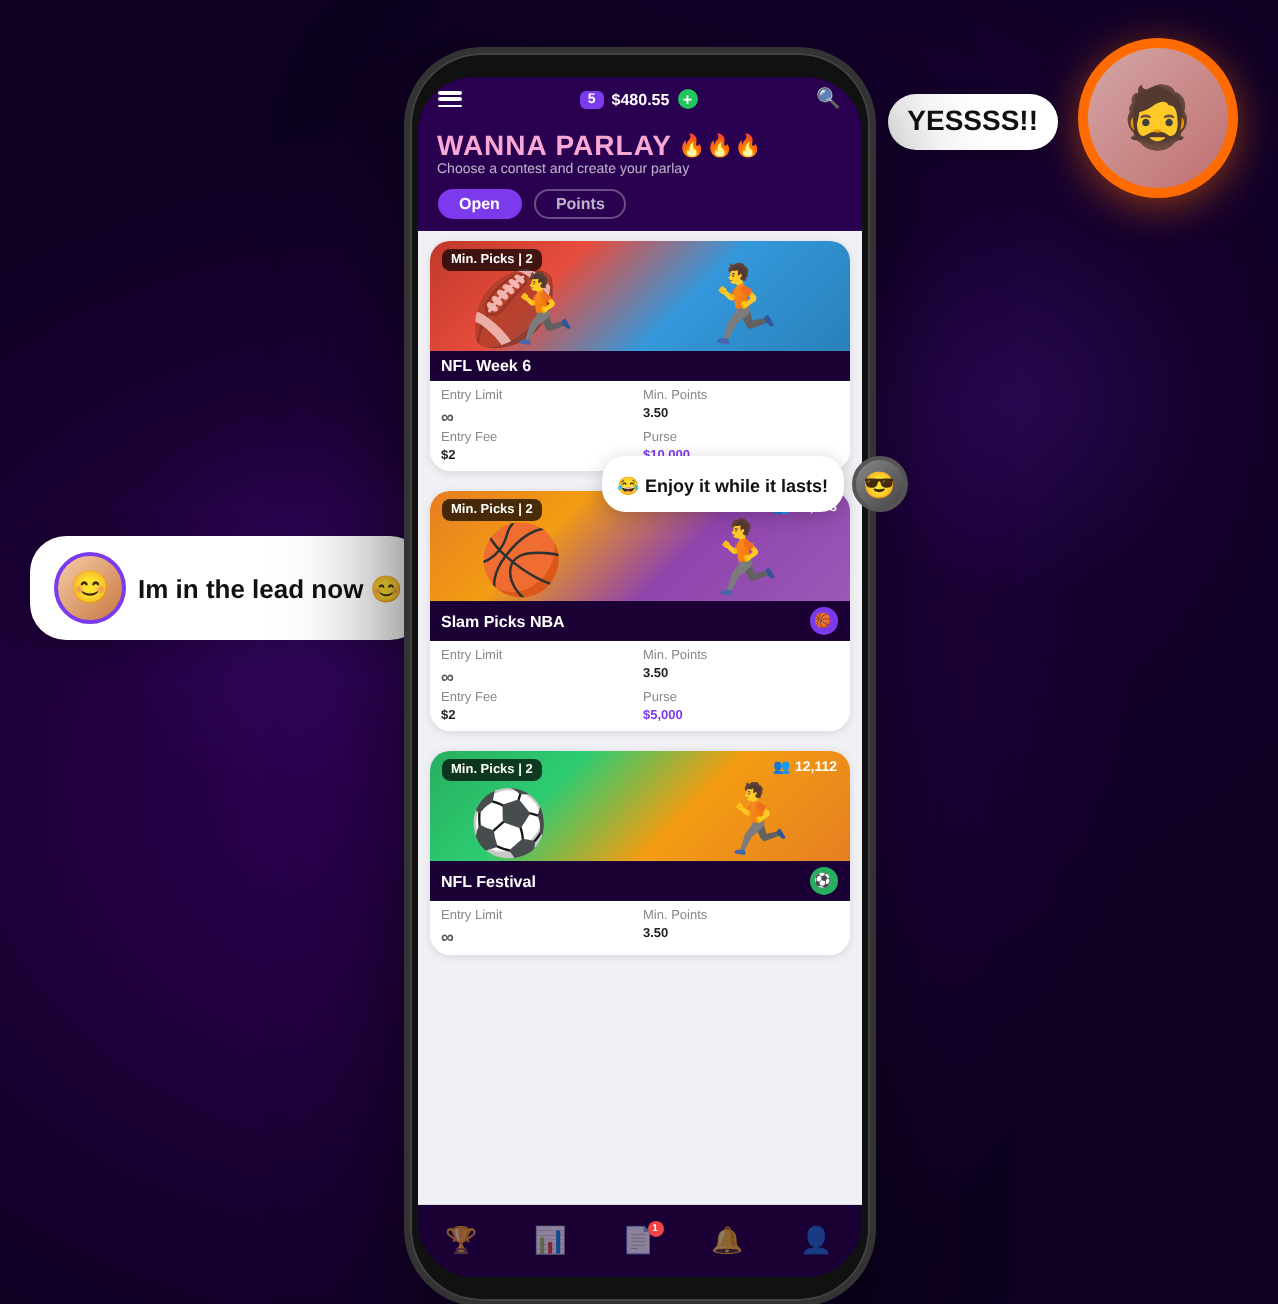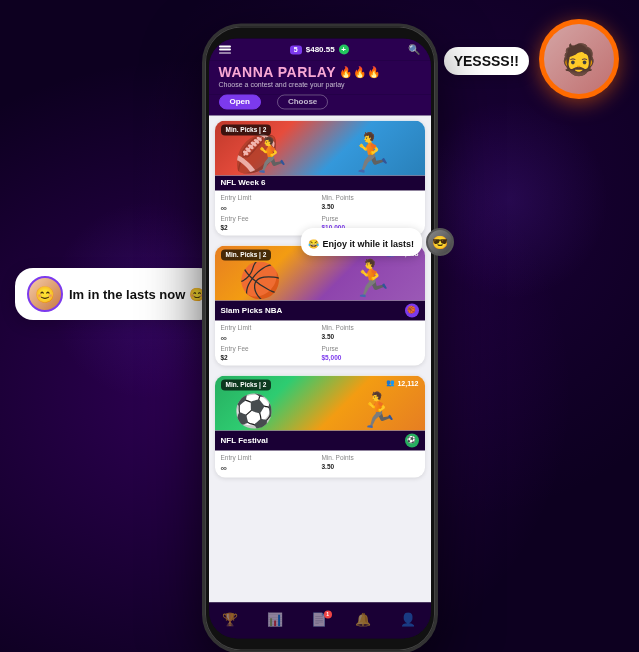--- a/index.html
+++ b/index.html
@@ -142,21 +142,21 @@
       color: rgba(255,255,255,0.7);
       font-size: 7px;
       margin-top: 1px;
     }
 
     
     .filter-tabs {
       background: #2a0050;
       padding: 0 10px 6px;
       display: flex;
-      gap: 16px;
+      gap: 6px;
     }
 
     .filter-tab {
       padding: 2px 10px;
       border-radius: 10px;
       font-size: 8px;
       font-weight: 600;
       cursor: pointer;
     }
 
@@ -457,21 +457,21 @@
   <div class="yessss-bubble">
     <span class="yessss-text">YESSSS!!</span>
   </div>
   <div class="big-avatar-ring">
     <div class="big-avatar-face">🧔</div>
   </div>
 </div>
 
 <div class="chat-bubble chat-bubble-1">
   <div class="small-avatar">😊</div>
-  <span class="chat-bubble-text">Im in the lasts now 😊</span>
+  <span class="chat-bubble-text">Im in the lead now 😊</span>
 </div>
 
 <div class="phone-wrapper">
   <div class="phone-shell">
     <div class="phone-screen">
 
       <div class="status-bar">
         <div class="status-left">
           <div class="hamburger-icon">
             <span></span>
@@ -490,21 +490,21 @@
       <div class="app-header">
         <div class="app-title">
           <span>WANNA PARLAY</span>
           <span class="fire-emojis">🔥🔥🔥</span>
         </div>
         <div class="app-subtitle">Choose a contest and create your parlay</div>
       </div>
 
       <div class="filter-tabs">
         <div class="filter-tab active">Open</div>
-        <div class="filter-tab inactive">Choose</div>
+        <div class="filter-tab inactive">Points</div>
       </div>
 
       <div class="content-scroll">
 
         <div class="contest-card">
           <div class="card-image">
             <div class="card-img-football">
               <div class="player-overlay">
                 <span style="font-size:36px;opacity:0.6;position:absolute;left:20px;bottom:0;">🏈</span>
                 <span style="font-size:34px;position:absolute;left:35px;bottom:0;">🏃</span>

